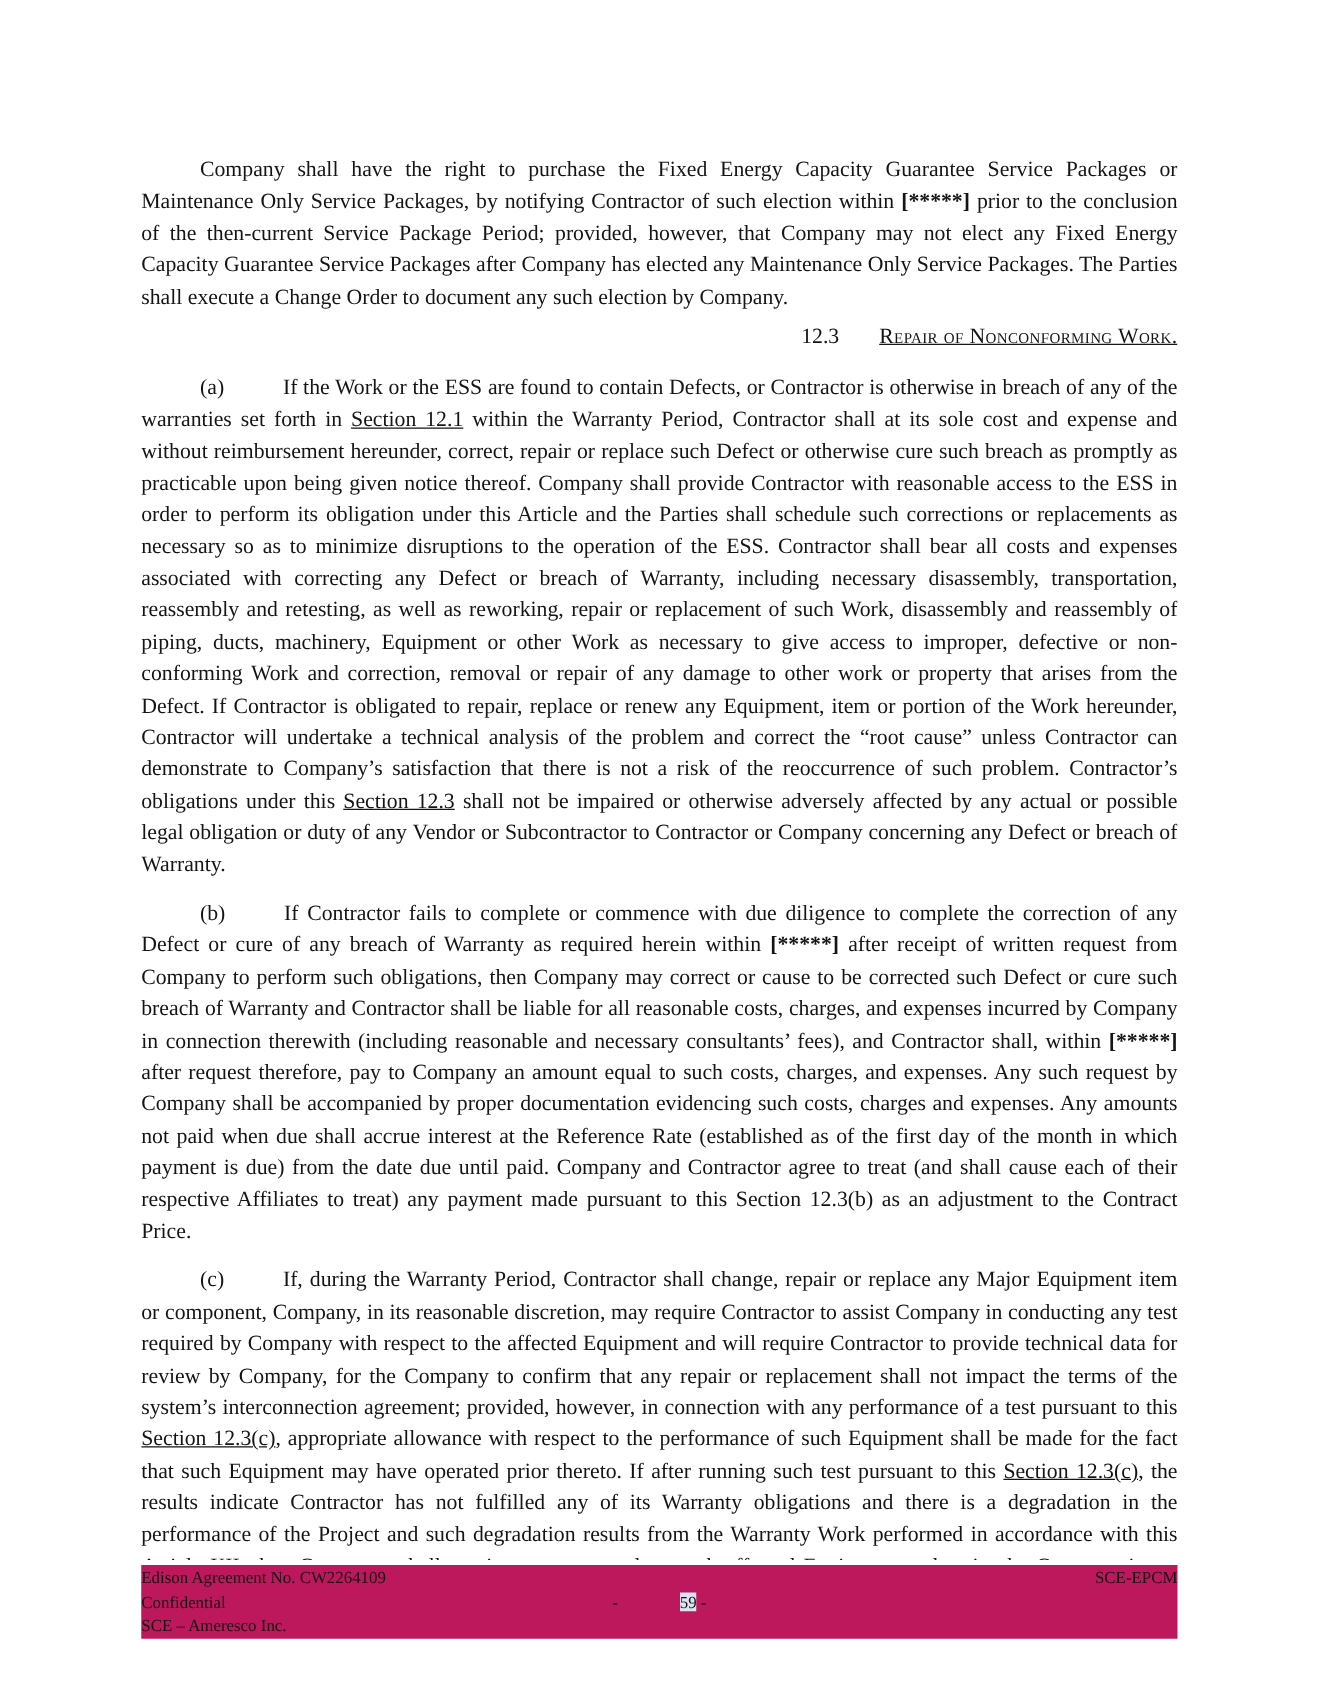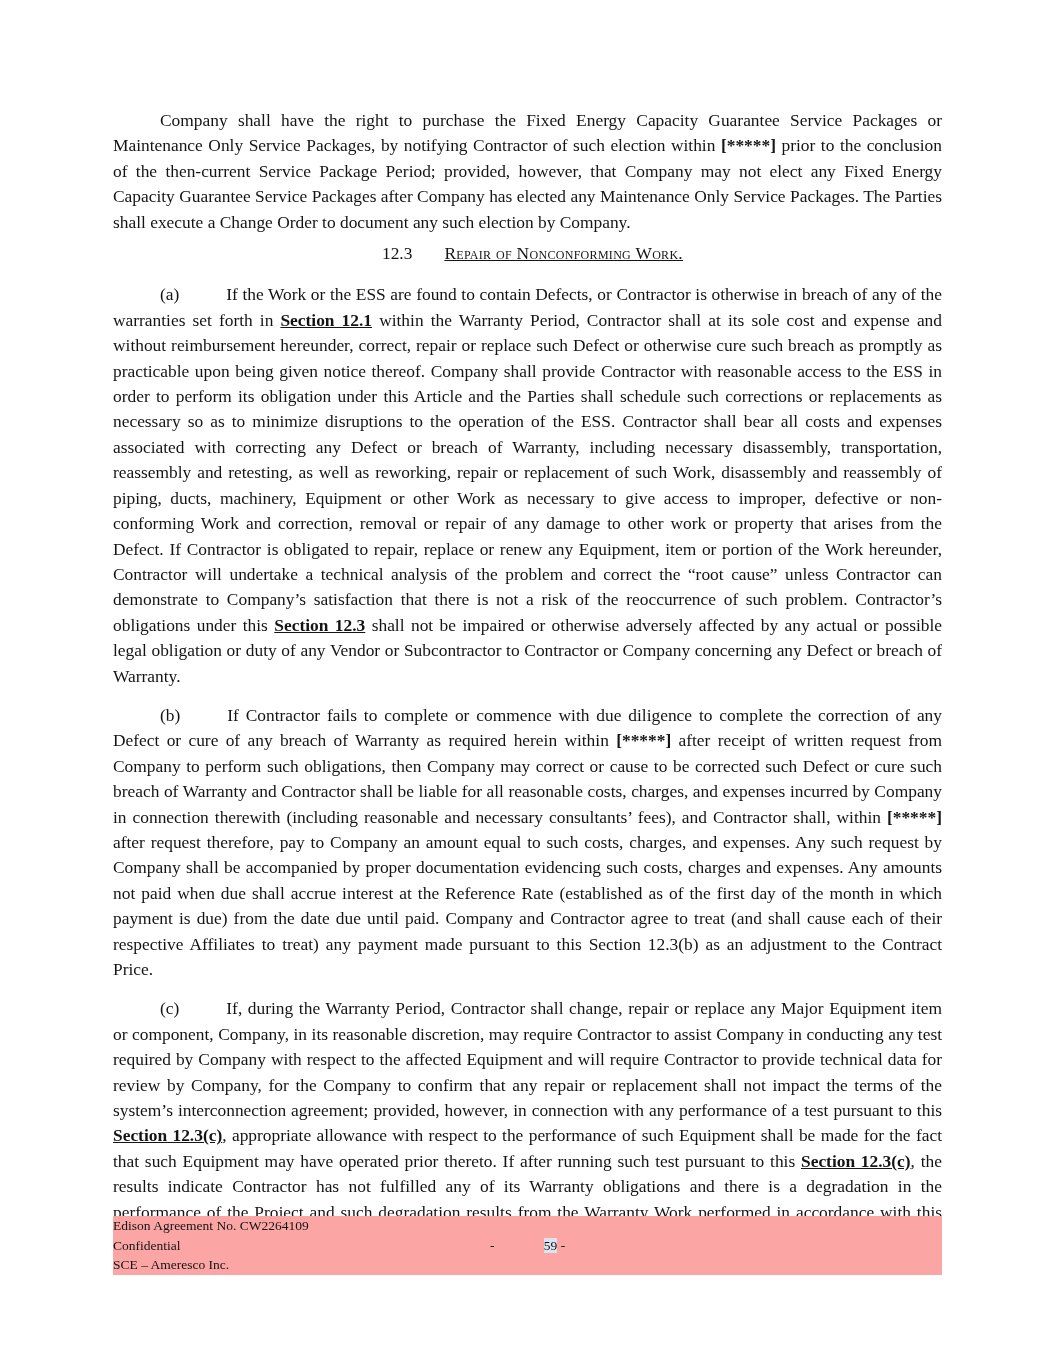--- a/index.html
+++ b/index.html
@@ -7,51 +7,51 @@
     position: relative;
     width: 1055px;
     height: 1365px;
     background: #ffffff;
     color: #141414;
     font-family: "Liberation Serif", serif;
     overflow: hidden;
   }
   .content {
     position: absolute;
-    top: 108px;
+    top: 123px;
     left: 113px;
     width: 829px;
     max-height: 1125px;
     overflow: hidden;
     font-size: 17.4px;
     line-height: 25.4px;
     text-align: justify;
   }
   .para { margin: 0 0 14px 0; text-indent: 47px; }
   .para.intro { margin-bottom: 6px; }
   .tab { display: inline-block; width: 47px; }
   .bold { font-weight: bold; }
-  .uline { text-decoration: underline; font-weight: bold; }
+  .uline { text-decoration: underline; }
   .heading {
     margin: 0 0 16px 10px;
     text-indent: 0;
-    text-align: center;
+    text-align: right;
   }
   .h-gap { display: inline-block; width: 32px; }
   .h-title {
     font-variant: small-caps;
     text-decoration: underline;
     letter-spacing: 0.3px;
   }
   .footer {
     position: absolute;
     left: 113px;
-    top: 1216px;
+    top: 1252px;
     width: 829px;
-    background: #fca5a5;
+    background: #be185d;
     display: grid;
     grid-template-columns: 1fr auto 1fr;
     font-size: 13.5px;
     line-height: 19.5px;
   }
   .f-left { text-align: left; }
   .f-center { text-align: center; padding-top: 19.5px; white-space: pre; }
   .f-right { text-align: right; }
   .hl { background: #dbe3f0; margin-left: 46px; }
 </style>
@@ -74,15 +74,16 @@
   </div>
 
   <div class="footer">
     <div class="f-left">
       <div>Edison Agreement No. CW2264109</div>
       <div>Confidential</div>
       <div>SCE – Ameresco Inc.</div>
     </div>
     <div class="f-center"><span>- </span><span class="hl">59</span><span> -</span></div>
     <div class="f-right">
+      <div>SCE-EPCM</div>
     </div>
   </div>
 </div>
 
 </body></html>

